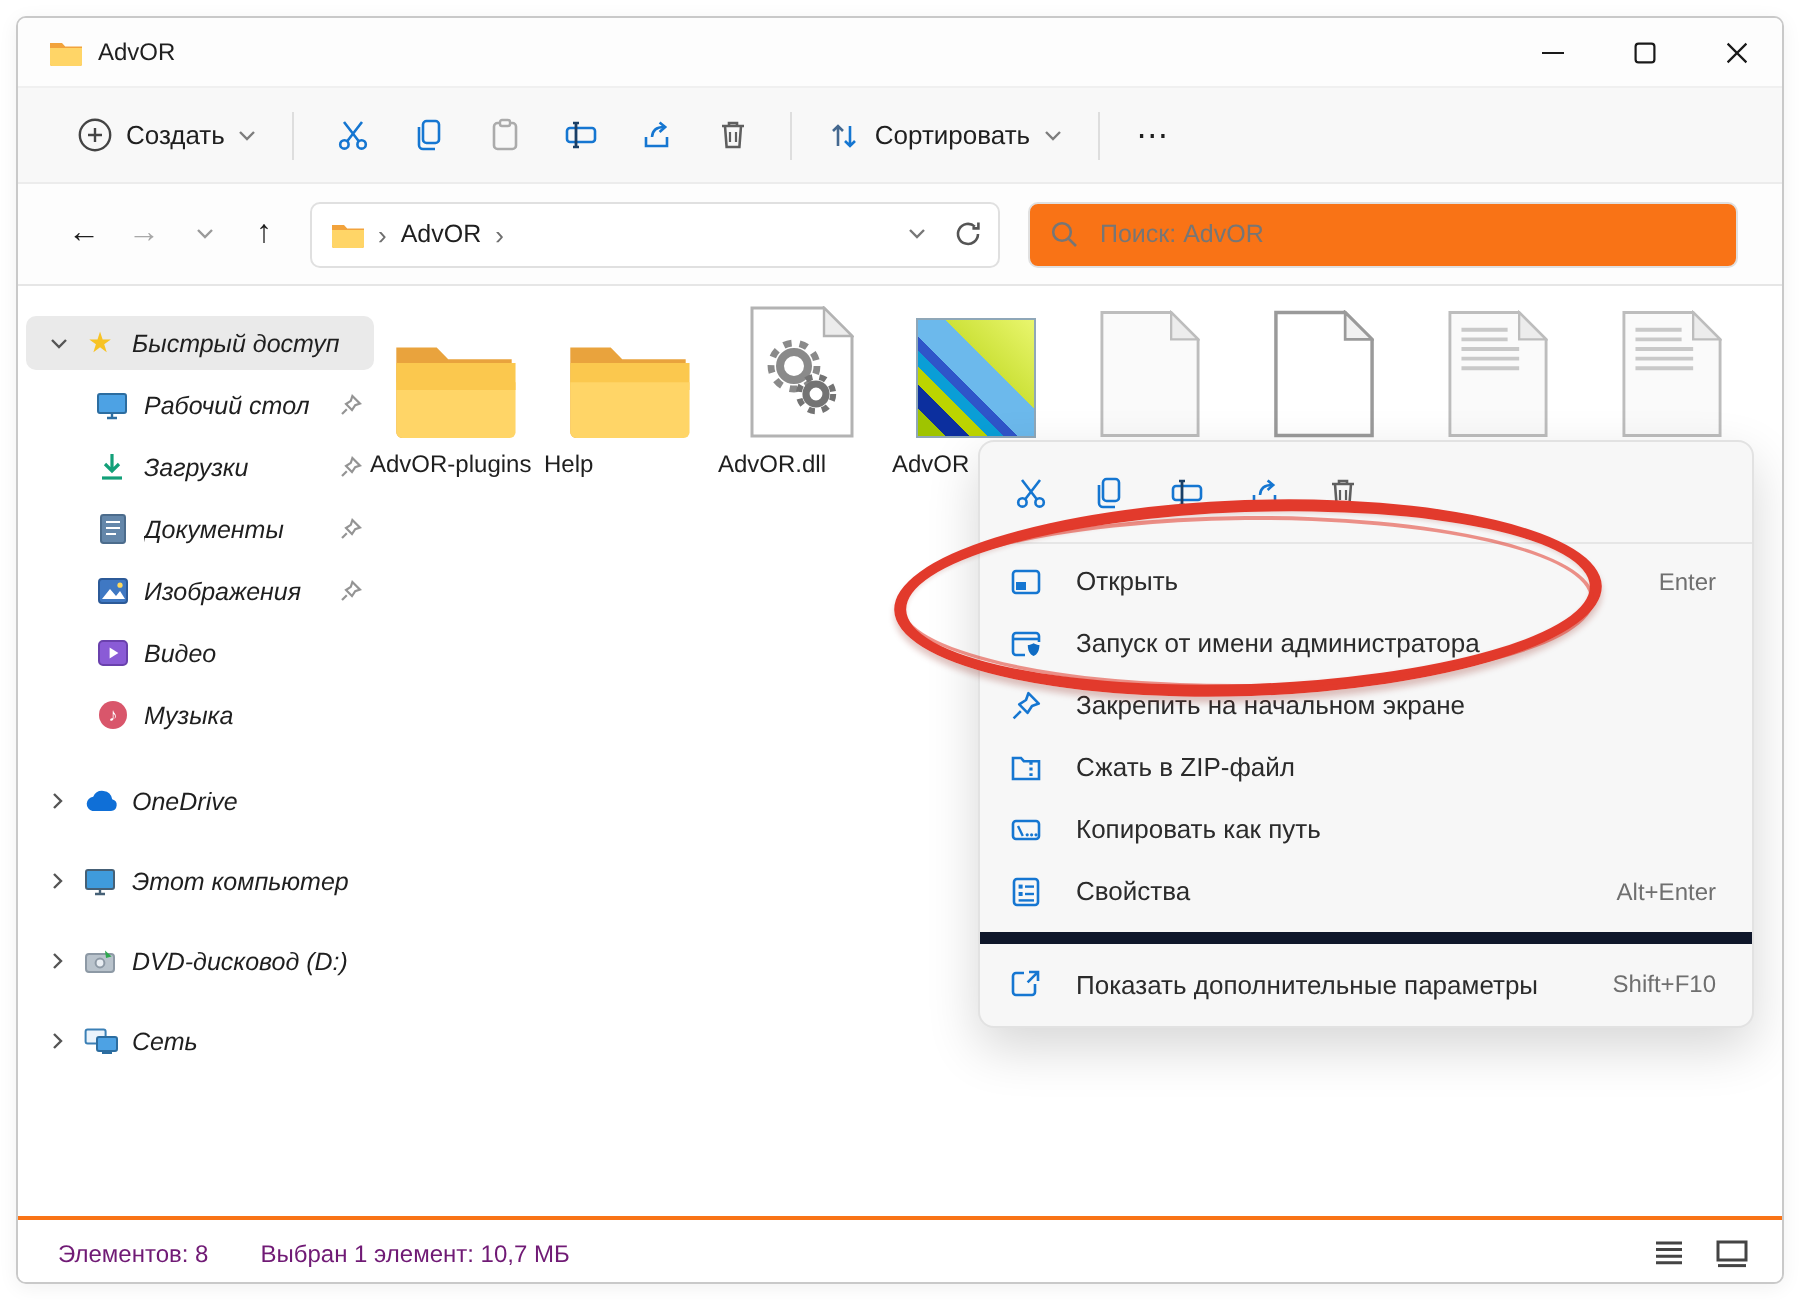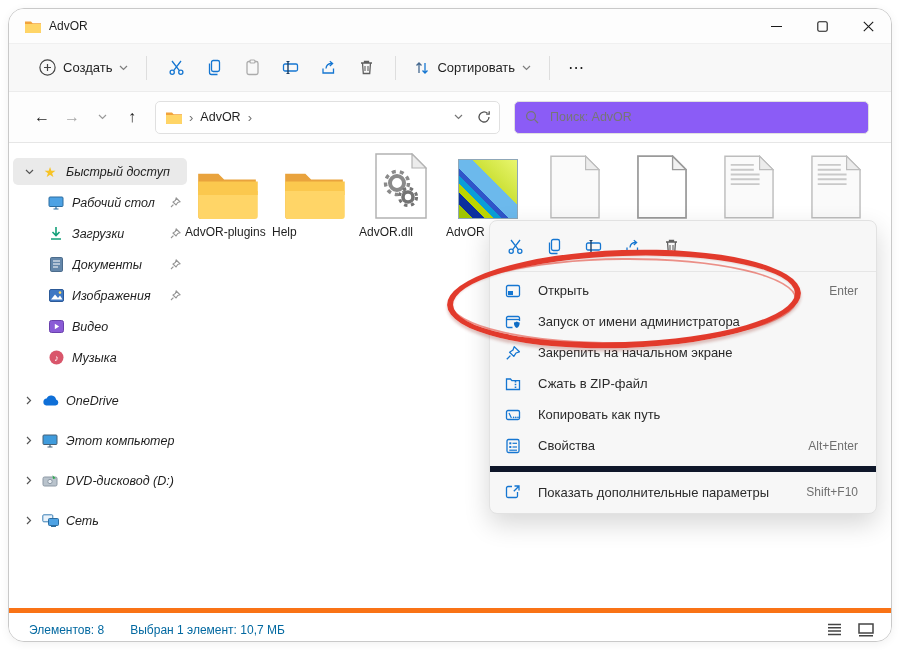--- a/index.html
+++ b/index.html
@@ -1,20 +1,20 @@
 <!DOCTYPE html>
 <html><head>
 <meta charset="utf-8">
 <style>
   html,body{margin:0;padding:0;}
   body{width:900px;height:650px;background:#ffffff;font-family:"Liberation Sans","DejaVu Sans",sans-serif;
        -webkit-font-smoothing:antialiased;color:#1f1f1f;overflow:hidden;}
   .stage{position:relative;width:900px;height:650px;background:#fff;}
   .win{position:absolute;left:8px;top:8px;width:882px;height:632px;background:#fdfdfd;
-       border:1px solid #c9c9c9;border-radius:16px;overflow:hidden;box-shadow:0 2px 10px rgba(0,0,0,.06);}
+       border:1px solid #c9c9c9;border-radius:5px;overflow:hidden;box-shadow:0 2px 10px rgba(0,0,0,.06);}
 
   
   .titlebar{height:34px;display:flex;align-items:center;padding-left:16px;background:#fdfdfd;}
   .titlebar .app-title{font-size:12px;margin-left:8px;}
   .win-controls{margin-left:auto;display:flex;height:34px;}
   .win-btn{width:46px;height:34px;display:flex;align-items:center;justify-content:center;}
 
   
   .toolbar{height:47px;display:flex;align-items:center;padding:0 14px 0 22px;background:#f8f8f8;
            border-top:1px solid #f0f0f0;border-bottom:1px solid #ececec;}
@@ -27,21 +27,21 @@
   
   .addressbar{height:50px;display:flex;align-items:center;padding:0 22px 0 18px;background:#fdfdfd;
               border-bottom:1px solid #e6e6e6;}
   .nav-ico{width:30px;height:30px;display:flex;align-items:center;justify-content:center;
            font-size:16px;color:#1f1f1f;border-radius:5px;}
   .nav-ico.disabled{color:#a8a8a8;}
   .crumbbox{flex:1;height:31px;margin:0 14px 0 8px;border:1px solid #e0e0e0;border-radius:5px;background:#fff;
             display:flex;align-items:center;padding:0 8px 0 10px;font-size:12.5px;}
   .crumb-sep{color:#6f6f6f;margin:0 7px;font-size:13px;}
   .crumb-right{margin-left:auto;display:flex;align-items:center;gap:14px;color:#4f4f4f;}
-  .searchbox{width:333px;height:31px;border:1px solid #e0e0e0;border-radius:5px;background:#8b5cf6;
+  .searchbox{width:333px;height:31px;border:1px solid #e0e0e0;border-radius:5px;background:#f97316;
              display:flex;align-items:center;padding:0 10px;}
   .searchbox input{border:none;outline:none;background:transparent;font:inherit;font-size:12.5px;
                    width:100%;margin-left:9px;color:#1f1f1f;}
   .searchbox input::placeholder{color:#767676;opacity:1;}
 
   
   .content{position:relative;height:465px;background:#fff;display:flex;overflow:hidden;}
   .sidebar{width:182px;flex:none;padding-top:15px;box-sizing:border-box;}
   .sb-row{height:27px;margin:0 4px 4px 4px;display:flex;align-items:center;border-radius:5px;
           padding:0 6px 0 8px;font-size:12.5px;}
@@ -82,22 +82,22 @@
   .ctx-bottom .ctx-item{height:34px;}
 
   
   .annotation-ellipse{position:absolute;left:438px;top:241px;width:342px;height:86px;border-radius:50%;
       border:6px solid #e23a2c;transform:rotate(-2deg);z-index:10;
       box-shadow:0 3px 3px rgba(140,25,12,.25), inset 0 1px 2px rgba(140,25,12,.15);}
   .annotation-ellipse::after{content:"";position:absolute;left:-4px;top:2px;right:-2px;bottom:-2px;
       border-radius:50%;border:2px solid rgba(226,58,44,.55);transform:rotate(1.5deg);}
 
   
-  .statusbar{height:33px;display:flex;align-items:center;background:#fff;border-top:5px solid #f97316;
-             padding:0 14px 0 20px;font-size:12px;color:#0369a1;}
+  .statusbar{height:33px;display:flex;align-items:center;background:#fff;border-top:2px solid #f97316;
+             padding:0 14px 0 20px;font-size:12px;color:#701a75;}
   .status-sel{margin-left:26px;}
   .status-views{margin-left:auto;display:flex;gap:10px;align-items:center;}
   .sv-btn{width:22px;height:22px;display:flex;align-items:center;justify-content:center;border-radius:4px;}
 
   svg{display:block;}
 </style>
 </head>
 <body>
 
 <div class="stage">

